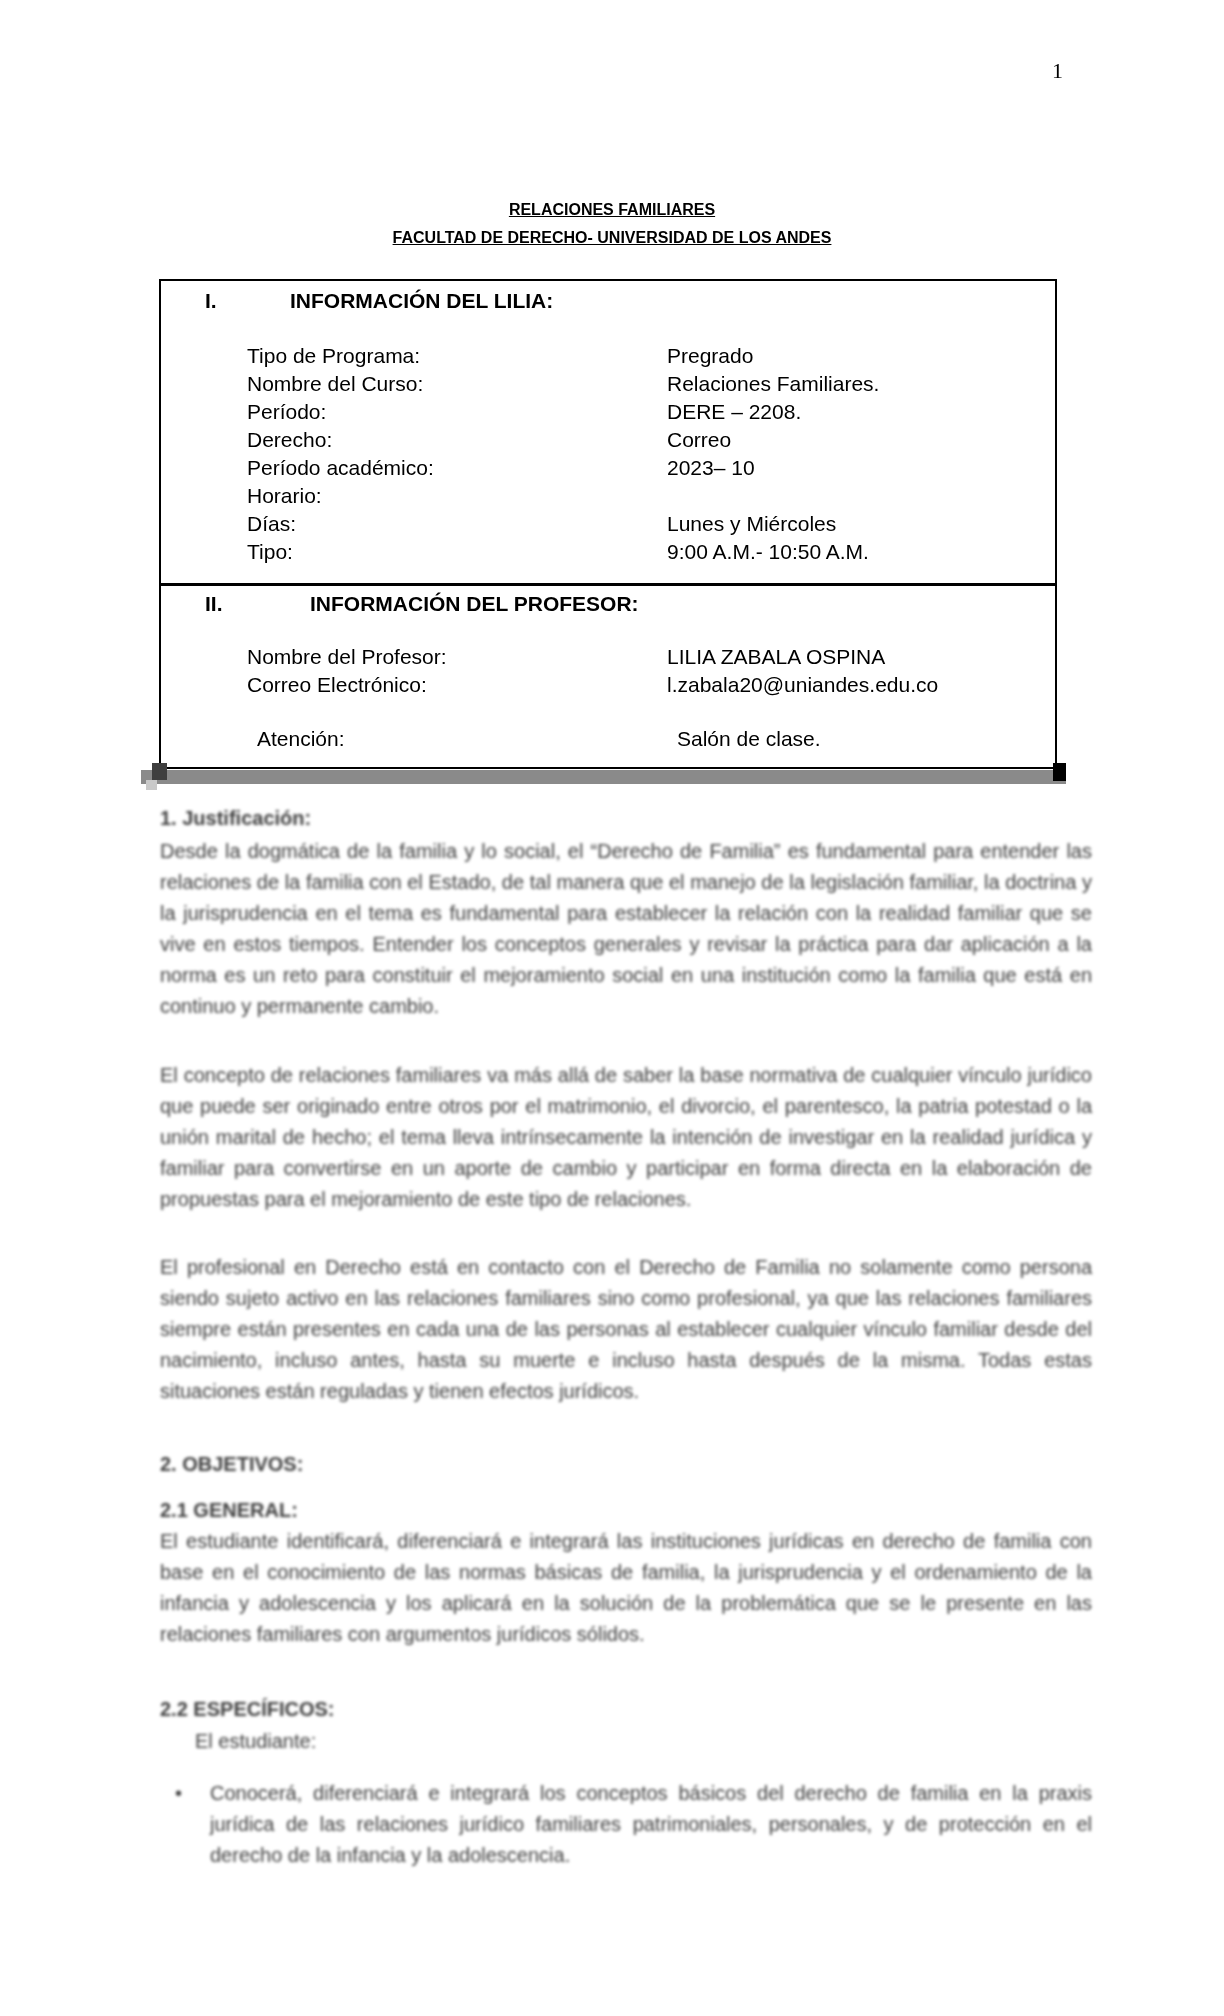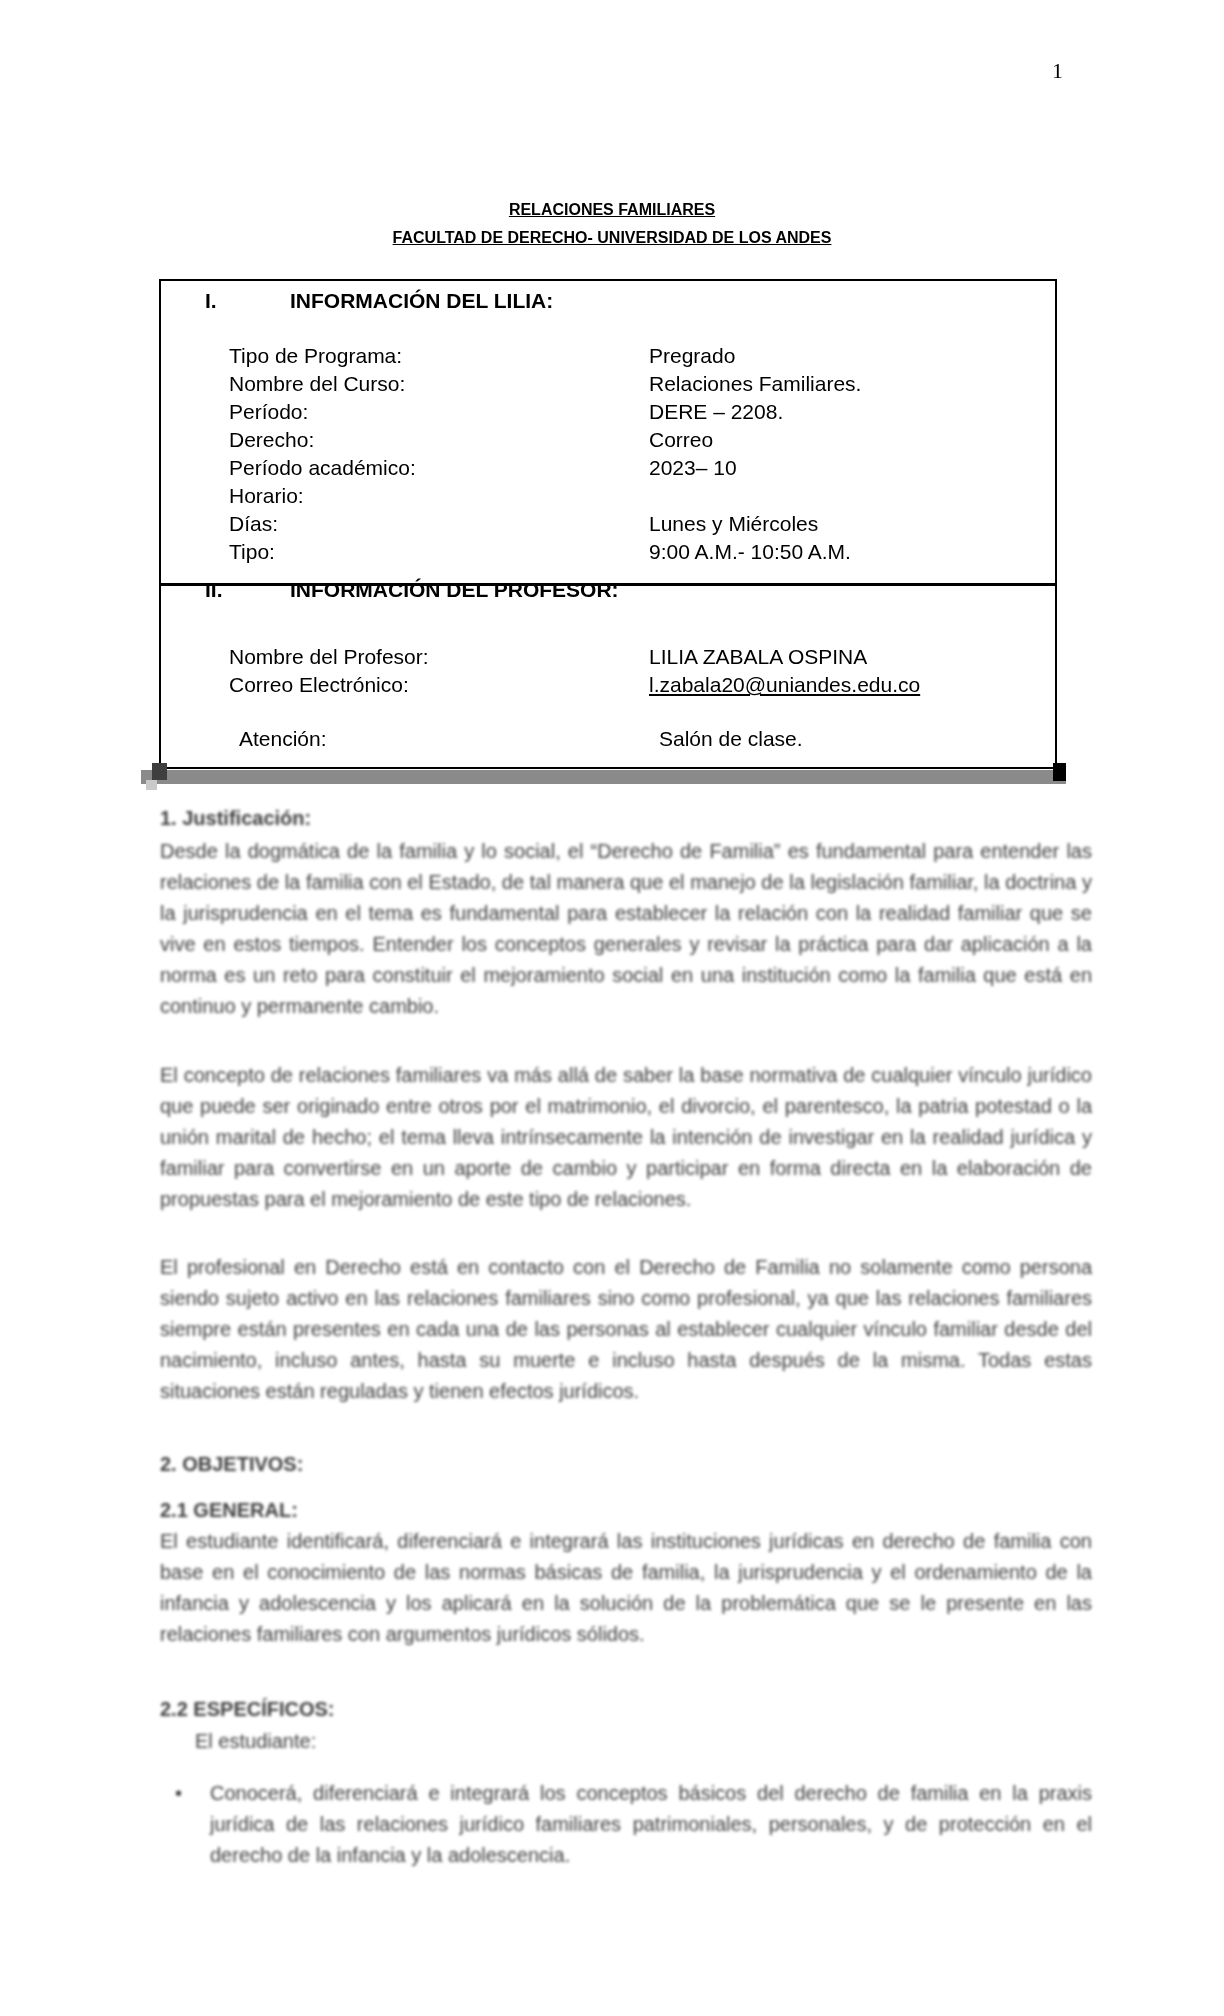--- a/index.html
+++ b/index.html
@@ -28,29 +28,29 @@
   }
   .box-divider{
     position:absolute;left:0;right:0;top:302px;height:3px;background:#000;
   }
   .sec-head{
     position:absolute;left:0;right:0;display:flex;
     font-weight:bold;font-size:21px;line-height:26px;
   }
   .sec-head .roman{margin-left:44px;width:85px;}
   .h1row{top:7px;}
-  .h2row{top:296px;}
+  .h2row{top:310px;gap:20px;}
   .rows{position:absolute;left:0;right:0;font-size:21px;line-height:28px;}
   .rows1{top:61px;}
   .rows2{top:362px;}
-  .info-row{display:flex;padding-left:68px;}
+  .info-row{display:flex;padding-left:86px;}
   .info-label{width:420px;flex:0 0 420px;}
   .info-value{flex:1;}
   .row-spaced{margin-top:26px;margin-left:10px;}
-  .email{text-decoration:underline;color:#000;}
+  .email{color:#000;}
   .shadowbar{position:absolute;left:141px;top:770px;width:925px;height:14px;background:#8a8a8a;}
   .shadowcap-l{position:absolute;left:152px;top:763px;width:15px;height:17px;background:#3f3f3f;}
   .shadowcap-l2{position:absolute;left:146px;top:780px;width:11px;height:10px;background:#c9c9c9;}
   .shadowcap-r{position:absolute;left:1053px;top:763px;width:13px;height:18px;background:#000;}
   
   .scan{
     position:absolute;left:0;top:0;width:1224px;height:2016px;
     filter:blur(1.8px);
     color:#3d3d3d;
     pointer-events:none;

